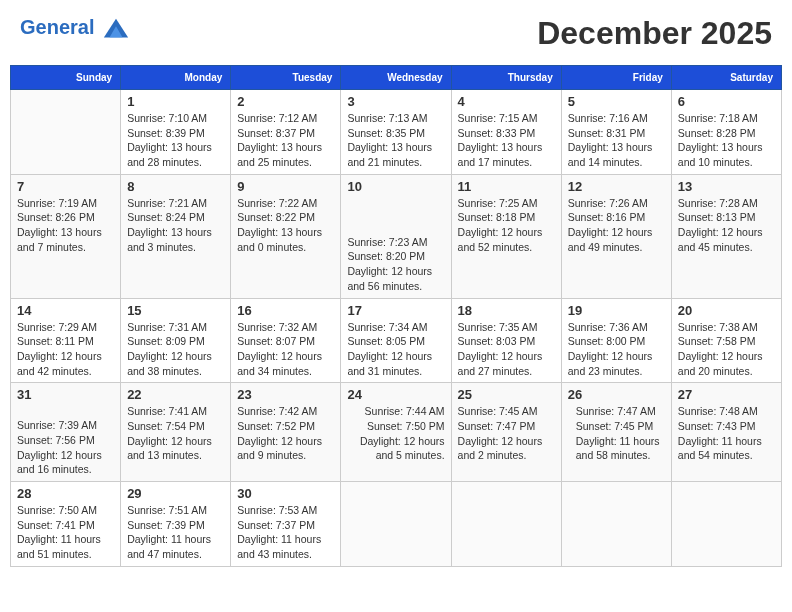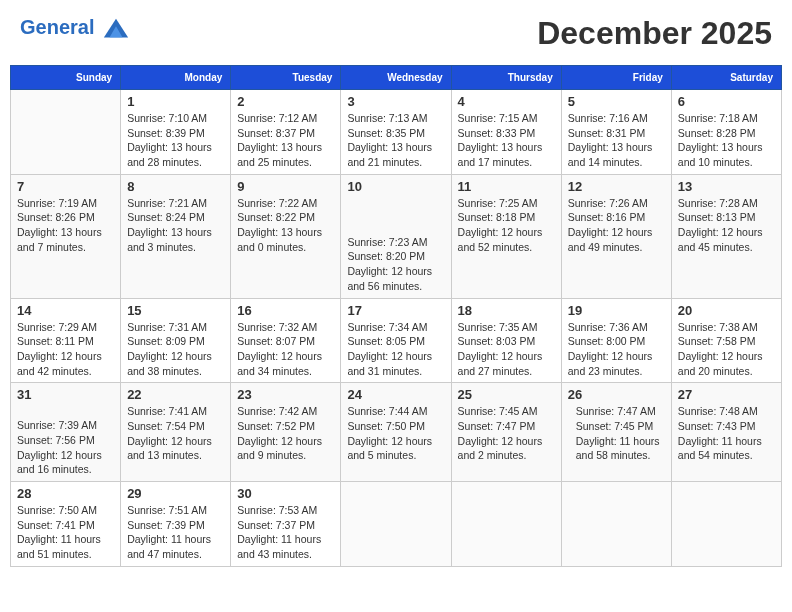--- a/index.html
+++ b/index.html
@@ -263,21 +263,21 @@
 Daylight: 12 hours and 13 minutes.</div>
         </td>
         <td>
           <div class="day-number">23</div>
           <div class="day-info" style="white-space: pre-line;">Sunrise: 7:42 AM
 Sunset: 7:52 PM
 Daylight: 12 hours and 9 minutes.</div>
         </td>
         <td>
           <div class="day-number">24</div>
-          <div class="day-info" style="white-space: pre-line;">Sunrise: 7:44 AM
+          <div class="day-info" style="white-space: pre-line; text-align: right;">Sunrise: 7:44 AM
 Sunset: 7:50 PM
 Daylight: 12 hours and 5 minutes.</div>
         </td>
         <td>
           <div class="day-number">25</div>
           <div class="day-info" style="white-space: pre-line;">Sunrise: 7:45 AM
 Sunset: 7:47 PM
 Daylight: 12 hours and 2 minutes.</div>
         </td>
         <td>

